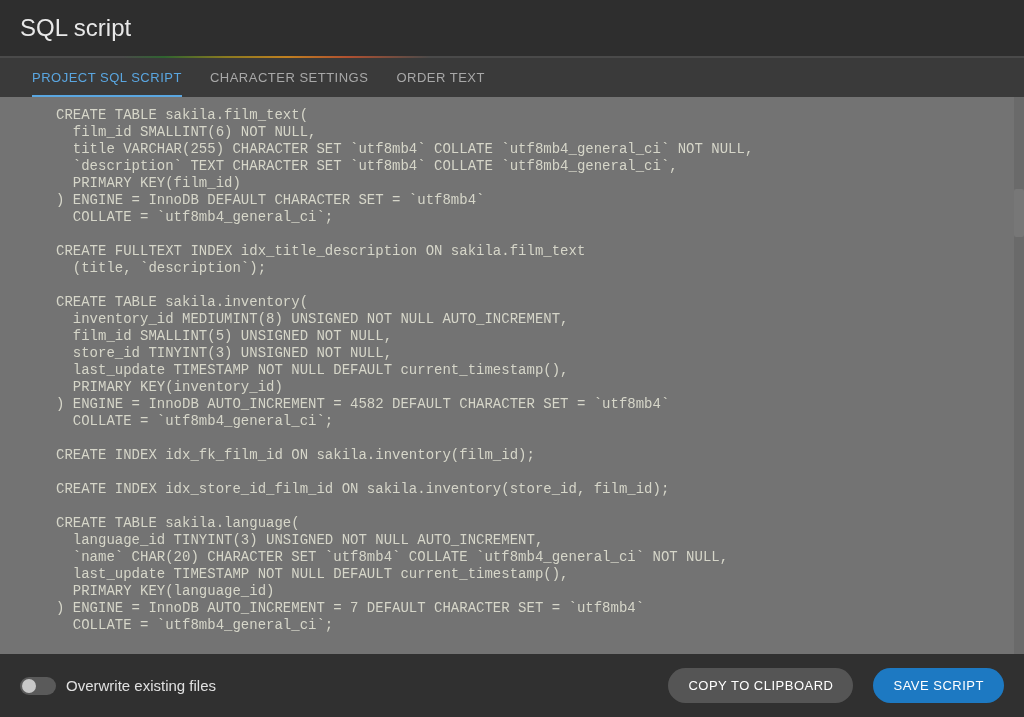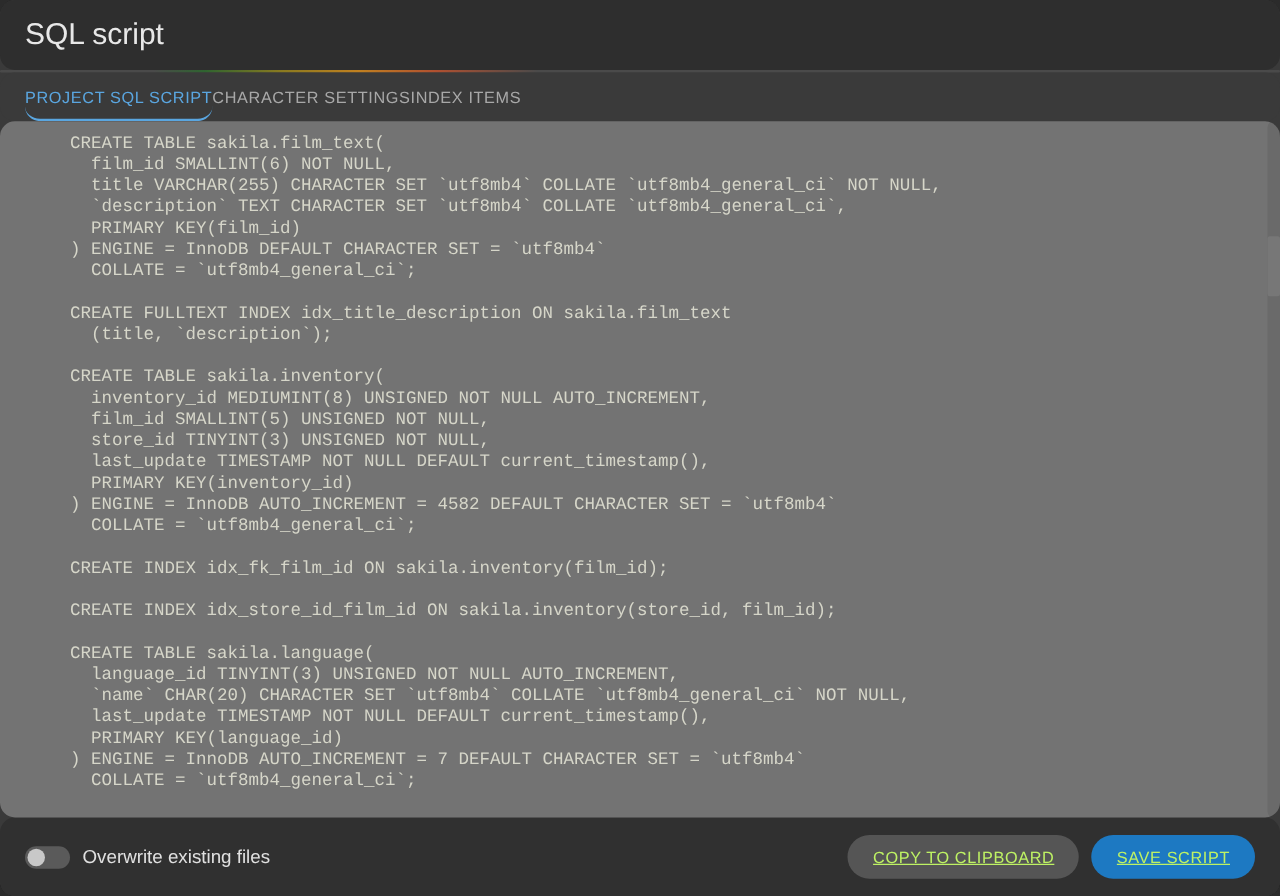--- a/index.html
+++ b/index.html
@@ -1,47 +1,47 @@
 <!DOCTYPE html>
 <html><head>
 <meta charset="utf-8">
 <style>
-  * { box-sizing: border-box; margin: 0; padding: 0; border-radius: 12px; }
+  * { box-sizing: border-box; margin: 0; padding: 0; }
   html, body { width: 1024px; height: 717px; overflow: hidden; font-family: "Segoe UI", Arial, sans-serif; background: #2b2b2b; }
   .dialog { width: 1024px; height: 717px; display: flex; flex-direction: column; background: #3a3a3a; }
   .title-bar { background: #2e2e2e; color: #e8e8e8; font-size: 24px; font-weight: 400; padding: 14px 20px 14px 20px; }
   .accent-line { height: 2px; width: 100%; background: linear-gradient(to right,#4a4a4a 0%,#4a4a4a 12%,#2f6430 16%,#8a7a20 22%,#c08020 28%,#b05030 34%,#4a4a4a 42%,#4a4a4a 100%); }
-  .tab-bar { display: flex; padding: 12px 20px 0 20px; background: #3a3a3a; }
+  .tab-bar { display: flex; gap: 28px; padding: 12px 20px 0 32px; background: #3a3a3a; }
   .tab { color: #a8a8a8; font-size: 13px; letter-spacing: 0.5px; padding-bottom: 10px; border-bottom: 2px solid transparent; cursor: pointer; }
   .tab.active { color: #5aa6e0; border-bottom: 2px solid #5aa6e0; }
   .code-area { flex: 1; overflow: hidden; background: #737373; position: relative; }
   .code-pre { color: #d6d6c9; font-family: Consolas, "Courier New", monospace; font-size: 14px; line-height: 17px; white-space: pre; padding: 10px 0 10px 56px; overflow: hidden; height: 100%; }
   .scroll-track { position: absolute; right: 0; top: 0; bottom: 0; width: 10px; background: rgba(0,0,0,0.08); }
   .scroll-thumb { position: absolute; right: 0; width: 10px; background: #777; border-radius: 2px; top: 92px; height: 48px; }
-  .footer { background: #303030; display: flex; align-items: center; padding: 14px 20px; gap: 10px; }
+  .footer { background: #303030; display: flex; align-items: center; padding: 14px 20px; gap: 20px; }
   .toggle-wrap { display: flex; align-items: center; gap: 10px; color: #e0e0e0; font-size: 15px; }
   .toggle { width: 36px; height: 18px; border-radius: 18px; background: #5a5a5a; position: relative; cursor: pointer; }
   .toggle-knob { width: 14px; height: 14px; border-radius: 50%; background: #c8c8c8; position: absolute; top: 2px; left: 2px; }
   .spacer { flex: 1; }
-  .btn { border: none; font-size: 13px; letter-spacing: 0.5px; padding: 10px 20px; border-radius: 20px; cursor: pointer; color: #bef264; text-decoration: underline; }
+  .btn { border: none; font-size: 13px; letter-spacing: 0.5px; padding: 10px 20px; border-radius: 20px; cursor: pointer; color: #ffffff; }
   .btn.secondary { background: #555; }
   .btn.primary { background: #1d79c2; }
 </style>
 </head>
 <body>
 
 <div class="dialog">
 
   <div class="title-bar">SQL script</div>
   <div class="accent-line"></div>
 
   <div class="tab-bar">
     <div class="tab active">PROJECT SQL SCRIPT</div>
     <div class="tab">CHARACTER SETTINGS</div>
-    <div class="tab">INDEX ITEMS</div>
+    <div class="tab">ORDER TEXT</div>
   </div>
 
   <div class="code-area">
     <pre class="code-pre">CREATE TABLE sakila.film_text(
   film_id SMALLINT(6) NOT NULL,
   title VARCHAR(255) CHARACTER SET `utf8mb4` COLLATE `utf8mb4_general_ci` NOT NULL,
   `description` TEXT CHARACTER SET `utf8mb4` COLLATE `utf8mb4_general_ci`,
   PRIMARY KEY(film_id)
 ) ENGINE = InnoDB DEFAULT CHARACTER SET = `utf8mb4`
   COLLATE = `utf8mb4_general_ci`;

